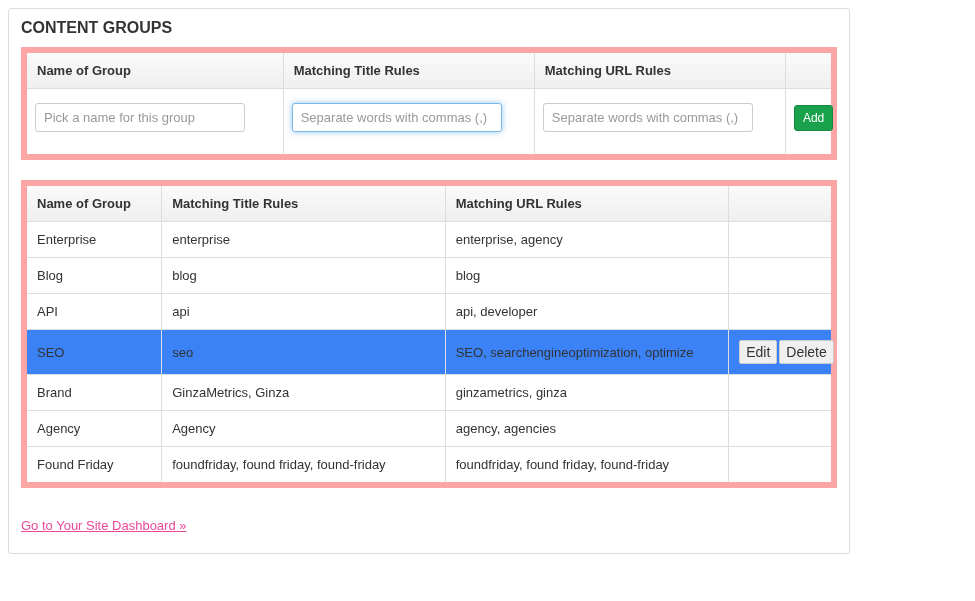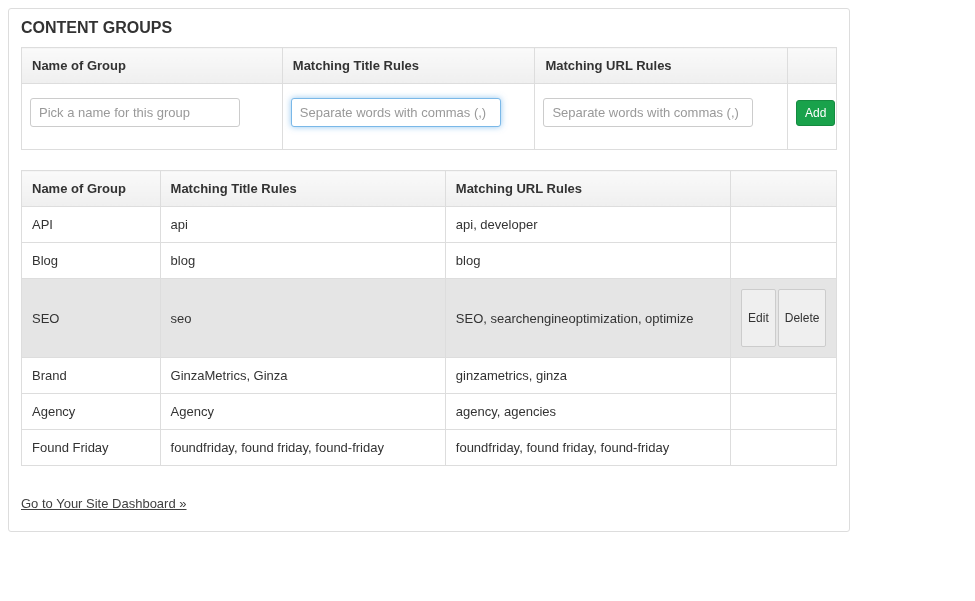--- a/index.html
+++ b/index.html
@@ -18,21 +18,21 @@
     }
     .panel-title {
       font-size: 16px;
       font-weight: bold;
       color: #333;
       margin-bottom: 10px;
     }
     table {
       width: 100%;
       border-collapse: collapse;
-      border: 1px solid #fca5a5;
+      border: 6px solid #fca5a5;
       table-layout: fixed;
     }
     th, td {
       border: 1px solid #ddd;
       padding: 10px 10px;
       text-align: left;
       vertical-align: middle;
       font-size: 13px;
       color: #333;
     }
@@ -71,34 +71,34 @@
       border-radius: 3px;
       padding: 5px 8px;
       font-size: 12px;
       font-weight: normal;
       cursor: pointer;
     }
     .btn-sm {
       background: #efefef;
       border: 1px solid #ccc;
       border-radius: 2px;
-      padding: 21px 6px;
-      font-size: 12px;
+      padding: 3px 6px;
+      font-size: 14px;
       color: #333;
       cursor: pointer;
       margin-right: 2px;
     }
-    tr.highlight td { background: #e5e5e5; }
+    tr.highlight td { background: #3b82f6; }
     .actions-cell { white-space: nowrap; }
     .spacer { height: 20px; }
     .footer-link {
       display: inline-block;
       margin-top: 30px;
       margin-bottom: 4px;
-      color: #404040;
+      color: #ec4899;
       text-decoration: underline;
       font-size: 13px;
       cursor: pointer;
     }
   </style>
 </head>
 <body>
 
 <div class="panel">
   <div class="panel-title">CONTENT GROUPS</div>
@@ -136,29 +136,35 @@
     <thead>
       <tr>
         <th class="col-name">Name of Group</th>
         <th class="col-title">Matching Title Rules</th>
         <th class="col-url">Matching URL Rules</th>
         <th class="col-act"></th>
       </tr>
     </thead>
     <tbody id="groups-tbody">
         <tr>
-          <td>API</td>
-          <td>api</td>
-          <td>api, developer</td>
+          <td>Enterprise</td>
+          <td>enterprise</td>
+          <td>enterprise, agency</td>
           <td class="actions-cell"></td>
         </tr>
         <tr>
           <td>Blog</td>
           <td>blog</td>
           <td>blog</td>
+          <td class="actions-cell"></td>
+        </tr>
+        <tr>
+          <td>API</td>
+          <td>api</td>
+          <td>api, developer</td>
           <td class="actions-cell"></td>
         </tr>
         <tr class="highlight">
           <td>SEO</td>
           <td>seo</td>
           <td>SEO, searchengineoptimization, optimize</td>
           <td class="actions-cell"><button class="btn-sm">Edit</button><button class="btn-sm">Delete</button></td>
         </tr>
         <tr>
           <td>Brand</td>

